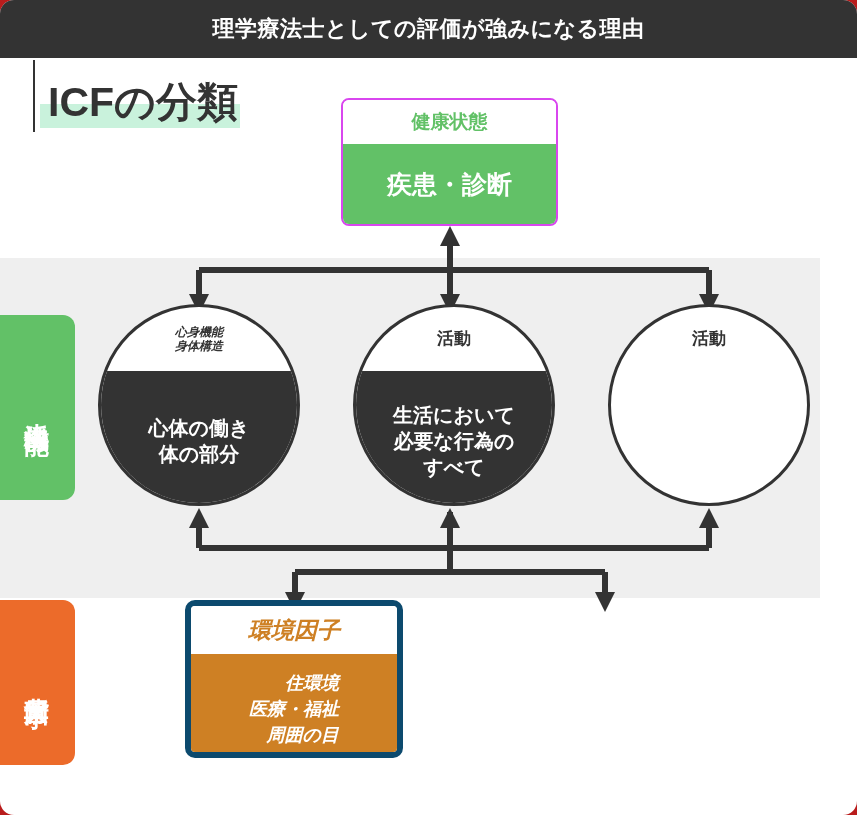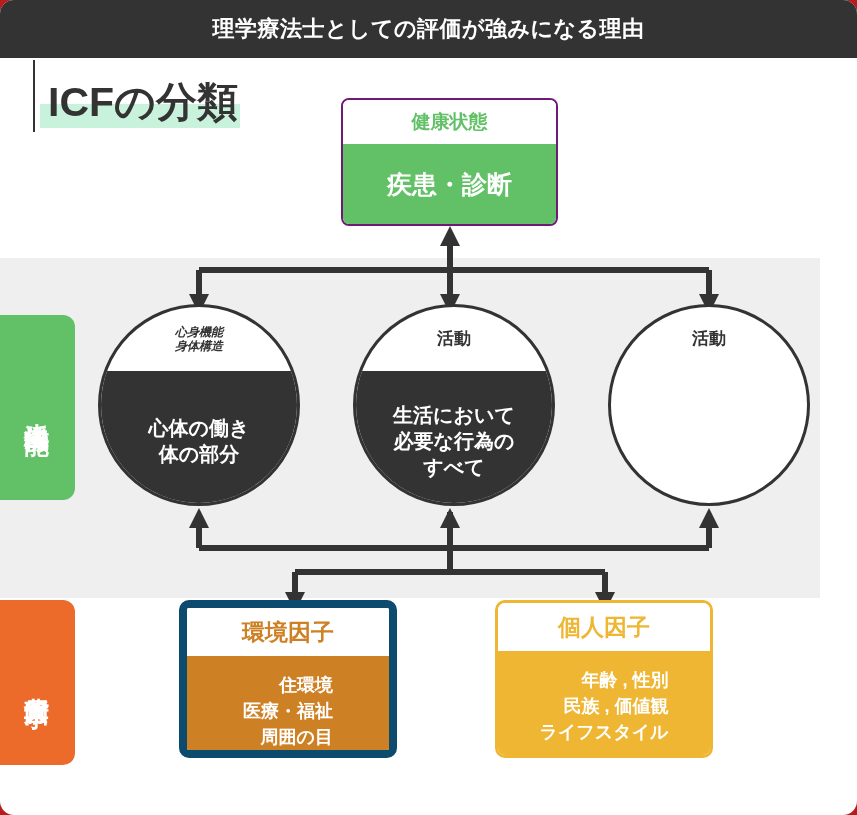--- a/index.html
+++ b/index.html
@@ -69,21 +69,21 @@
     position: absolute;
     left: 0; top: 258px;
     width: 820px; height: 340px;
     background: #efefef;
   }
   
   #health-box {
     position: absolute;
     left: 341px; top: 98px;
     width: 217px; height: 128px;
-    border: 2px solid #701a75;
+    border: 2px solid #d946ef;
     border-radius: 8px;
     background: #ffffff;
     overflow: hidden;
     box-sizing: border-box;
   }
   #health-head {
     height: 44px;
     display: flex;
     align-items: center;
     justify-content: center;
@@ -170,22 +170,23 @@
     display: flex;
     align-items: center;
     justify-content: center;
     color: #ffffff;
     font-size: 18px;
     font-weight: bold;
     line-height: 1.45;
     text-align: right;
   }
   #env-box {
-    left: 179px; top: 600px;
-    border: 8px solid #0c4a6e;
+    left: 185px; top: 600px;
+    border: 6px solid #0c4a6e;
+    font-style: italic;
   }
   #env-box .factor-head { color: #ce8024; }
   #env-box .factor-body { background: #ce8024; }
   #per-box {
     left: 495px; top: 600px;
     border: 3px solid #eeb633;
   }
   #per-box .factor-head { color: #eeb633; }
   #per-box .factor-body { background: #eeb633; }
   
@@ -294,22 +295,18 @@
 
     <div class="circle" id="circle-participation">
       <div class="circle-top">活動</div>
     </div>
 
     <div class="factor-box" id="env-box">
       <div class="factor-head">環境因子</div>
       <div class="factor-body">住環境<br>医療・福祉<br>周囲の目</div>
     </div>
 
-    <div class="factor-box" id="per-box">
-      <div class="factor-head">個人因子</div>
-      <div class="factor-body">年齢 , 性別<br>民族 , 価値観<br>ライフスタイル</div>
-    </div>
 
     <div class="side-label" id="side-life">生活機能</div>
     <div class="side-label" id="side-context">背景因子</div>
 
   </div>
 </div>
 
 </body></html>

